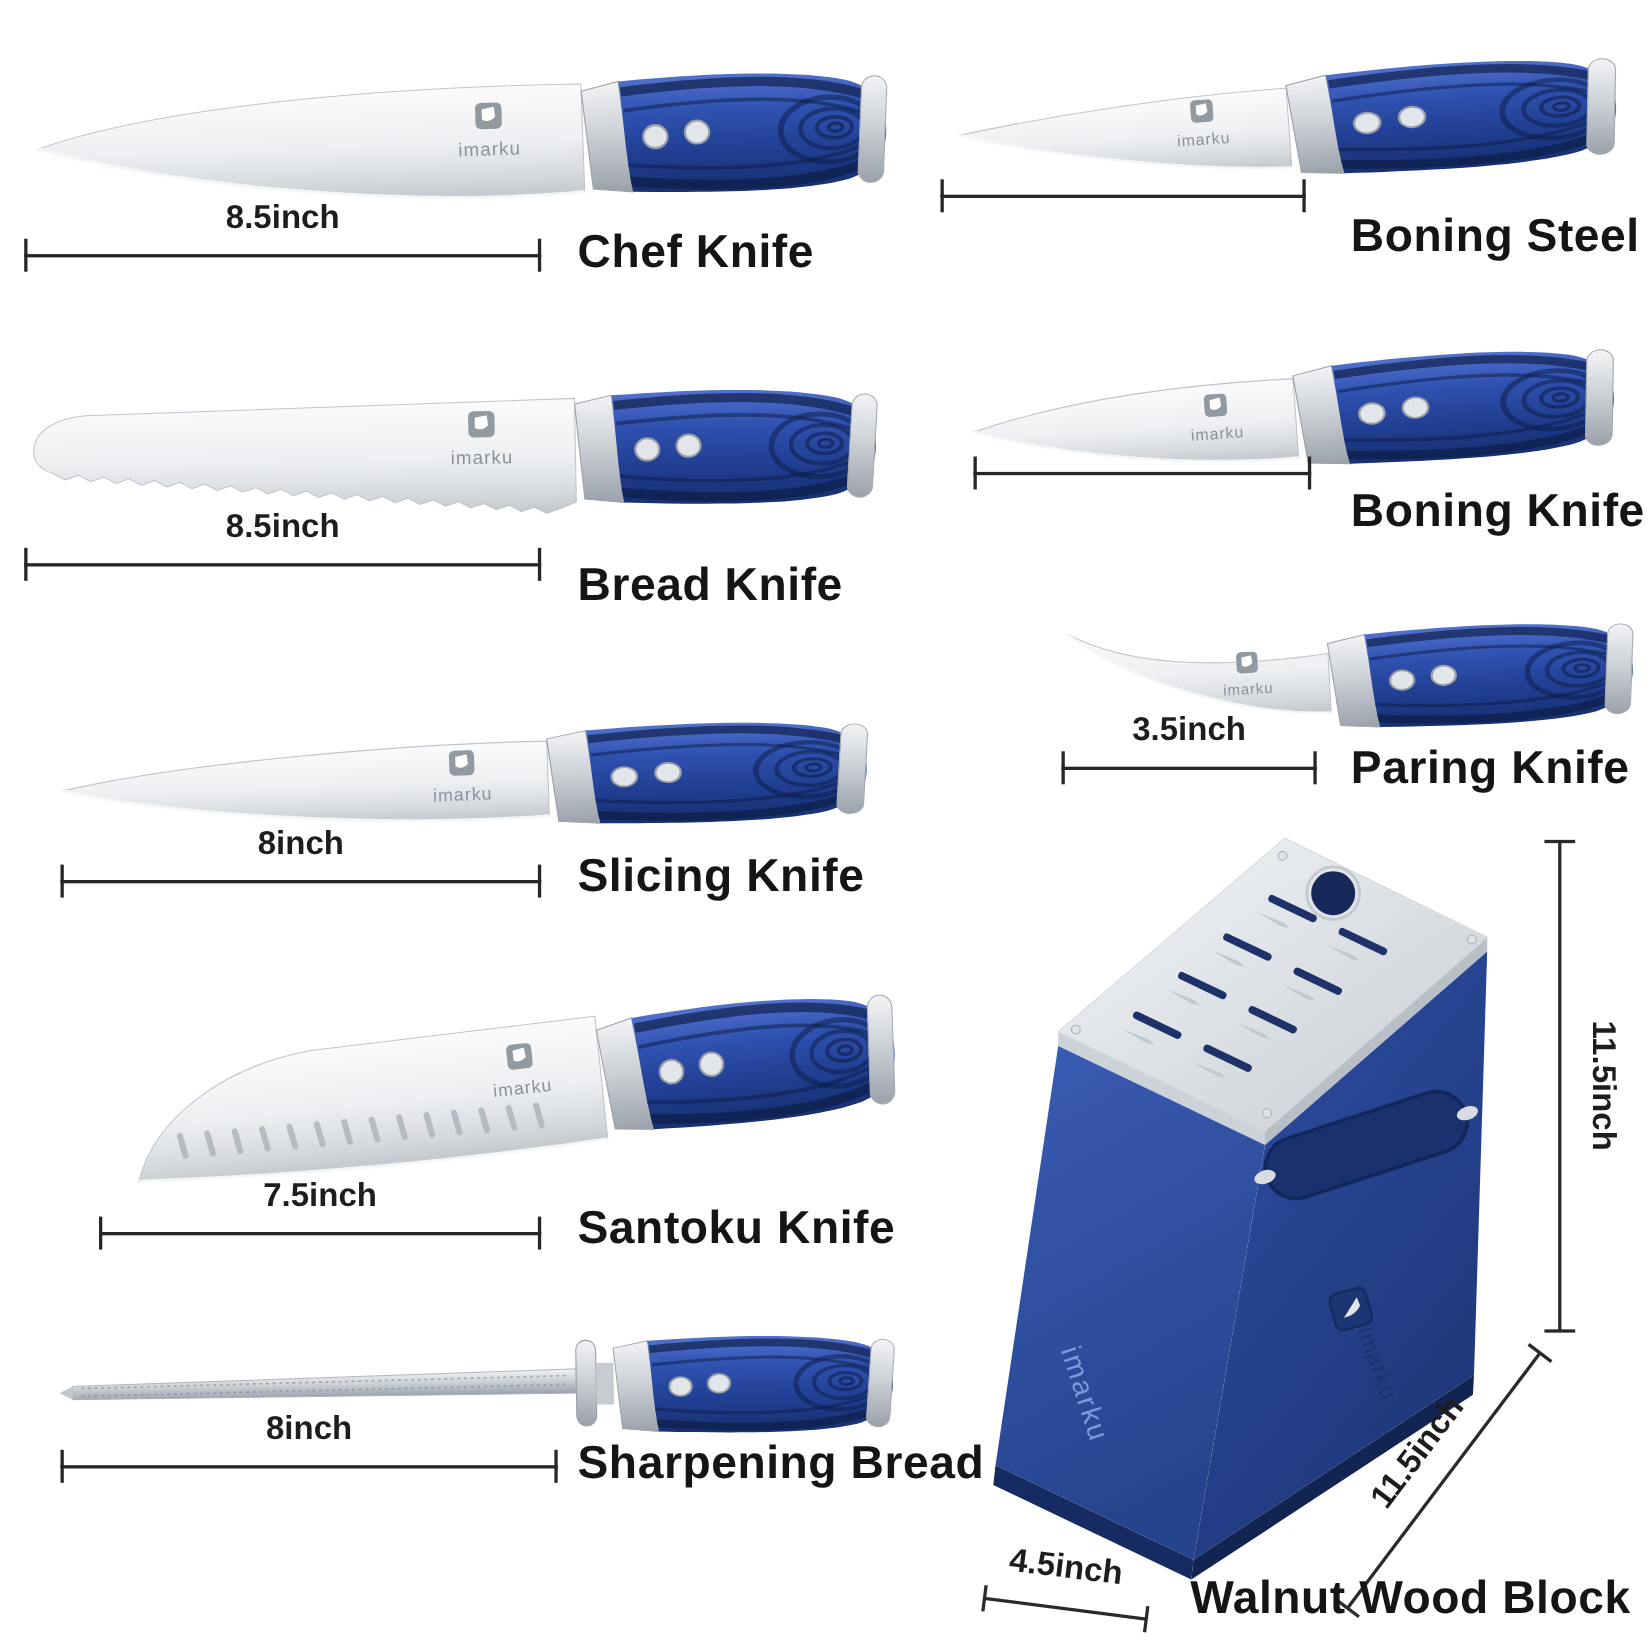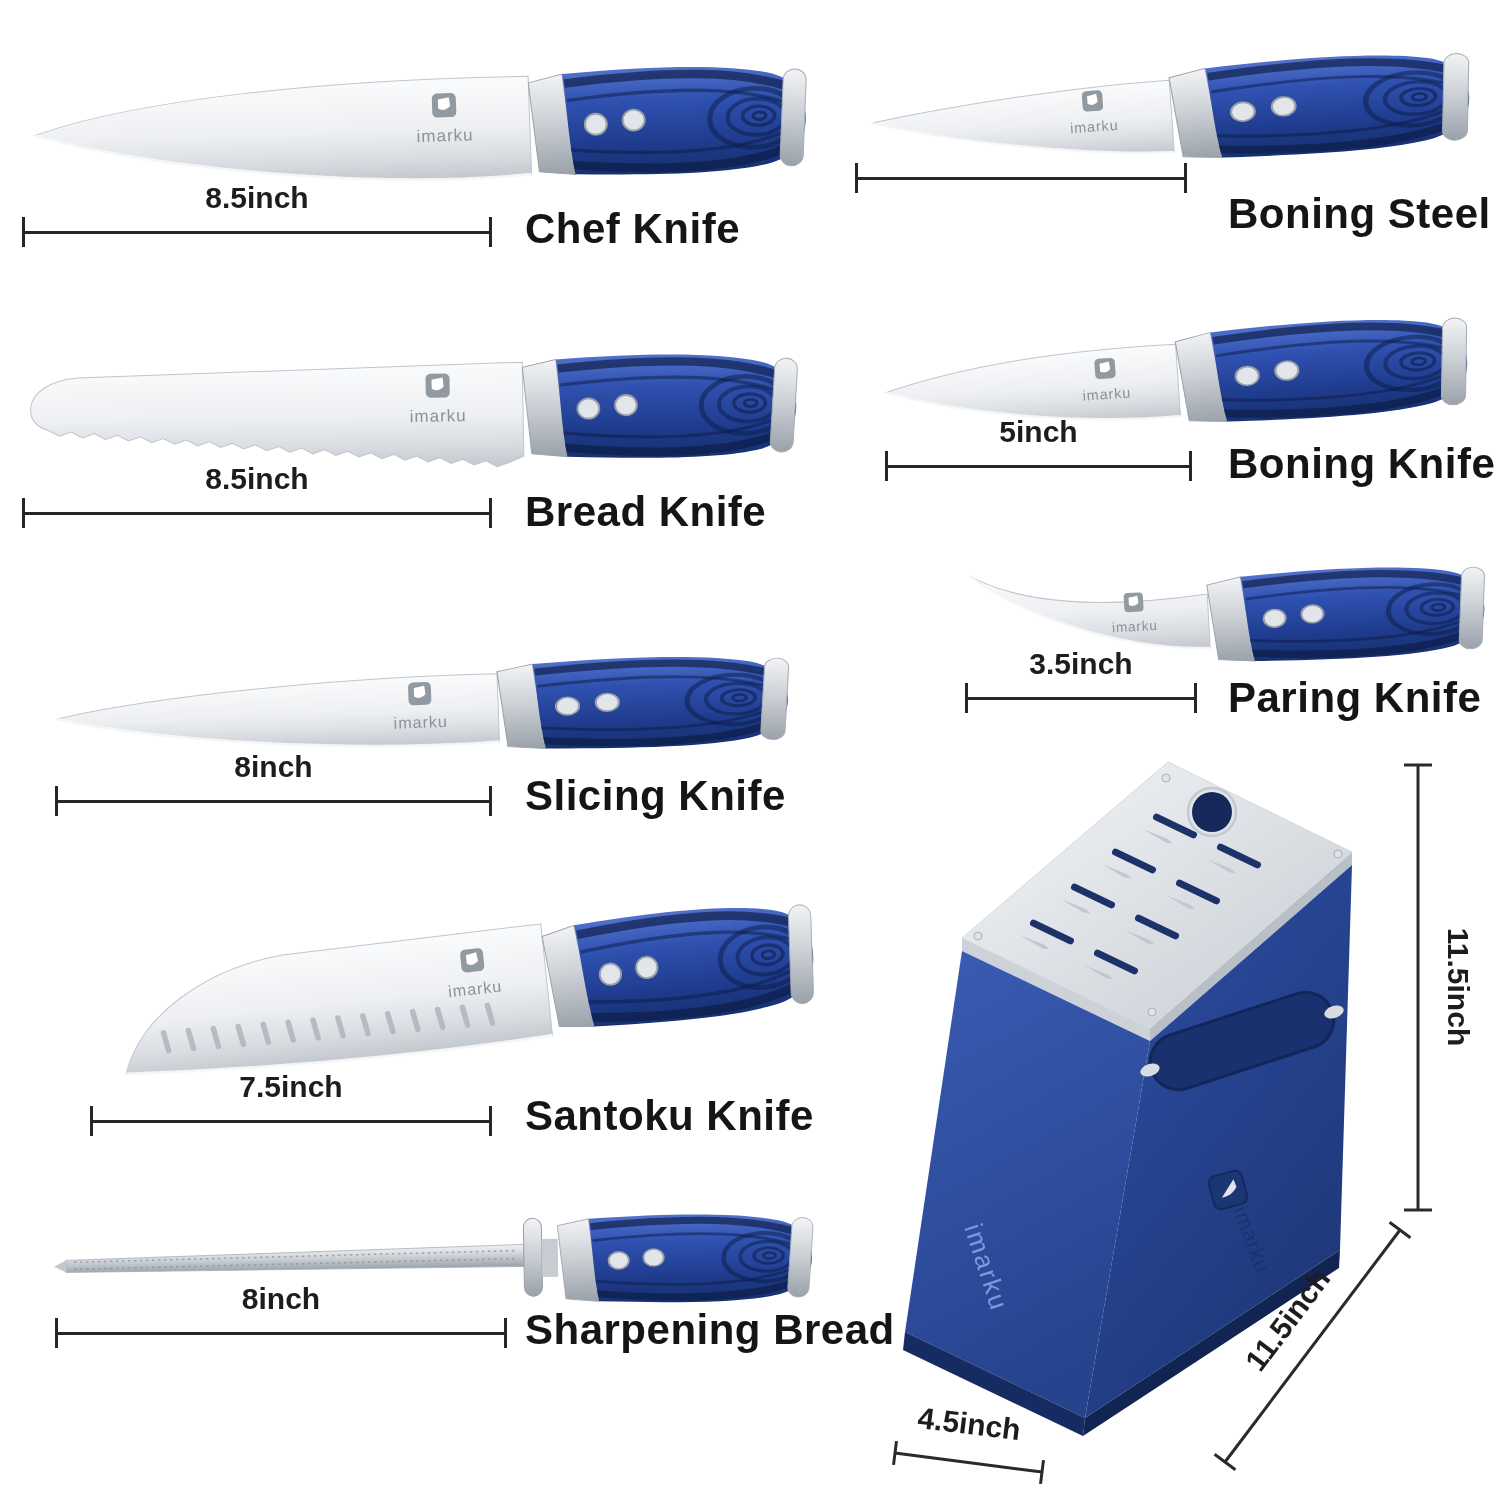--- a/index.html
+++ b/index.html
@@ -102,21 +102,21 @@
         <path d="M-6,-28 L5,-30 L6,-21 C1,-16 -3,-17 -6,-19 Z" fill="#ffffff"></path>
         <text x="0" y="14" font-size="17" fill="#8b9299" text-anchor="middle" letter-spacing="1">imarku</text>
       </g>
       <use href="#handleSym" transform="translate(505,20) scale(0.99,0.92)"></use>
     </g>
   </svg>
   <div class="measure" style="left:22px;top:462px;width:470px">
     <div class="measure-label">8.5inch</div>
     <div class="measure-line"></div>
   </div>
-  <div class="item-label" style="left:525px;top:488px">Bread Knife</div>
+  <div class="item-label" style="left:525px;top:507px">Bread Knife</div>
 
   <svg class="abs" style="left:48px;top:642px" width="770" height="120" viewBox="0 0 770 120">
     <g transform="rotate(-2 385 60)">
       <path d="M8,64 C120,42 320,32 450,34 L450,102 C300,108 110,90 8,64 Z" fill="url(#bladeG)" stroke="#c0c5cb" stroke-width="1"></path>
       <path d="M8,64 C110,90 300,108 450,102" fill="none" stroke="#f7f9fa" stroke-width="3" opacity="0.9"></path>
       <g transform="translate(372,72) scale(0.95)">
         <rect x="-12" y="-34" width="24" height="24" rx="5" fill="#9199a1"></rect>
         <path d="M-6,-28 L5,-30 L6,-21 C1,-16 -3,-17 -6,-19 Z" fill="#ffffff"></path>
         <text x="0" y="14" font-size="17" fill="#8b9299" text-anchor="middle" letter-spacing="1">imarku</text>
       </g>
@@ -203,21 +203,20 @@
       <path d="M8,54 C85,82 205,100 300,98" fill="none" stroke="#f7f9fa" stroke-width="2.5" opacity="0.9"></path>
       <g transform="translate(228,64) scale(0.85)">
         <rect x="-12" y="-34" width="24" height="24" rx="5" fill="#9199a1"></rect>
         <path d="M-6,-28 L5,-30 L6,-21 C1,-16 -3,-17 -6,-19 Z" fill="#ffffff"></path>
         <text x="0" y="14" font-size="17" fill="#8b9299" text-anchor="middle" letter-spacing="1">imarku</text>
       </g>
       <use href="#handleSym" transform="translate(300,15) scale(1.05,0.85)"></use>
     </g>
   </svg>
   <div class="measure" style="left:885px;top:415px;width:307px">
-    <div class="measure-label">5inch</div>
     <div class="measure-line"></div>
   </div>
   <div class="item-label" style="left:1228px;top:440px">Boning Knife</div>
 
   <svg class="abs" style="left:958px;top:548px" width="530" height="125" viewBox="0 0 530 125">
     <g transform="rotate(-3 250 60)">
       <path d="M14,16 C64,46 140,56 250,46 L250,100 C165,98 70,62 14,16 Z" fill="url(#bladeG)" stroke="#c0c5cb" stroke-width="1"></path>
       <path d="M14,16 C70,62 165,98 250,100" fill="none" stroke="#f7f9fa" stroke-width="2.5" opacity="0.9"></path>
       <g transform="translate(176,68) scale(0.8)">
         <rect x="-12" y="-34" width="24" height="24" rx="5" fill="#9199a1"></rect>
@@ -323,14 +322,15 @@
     <text x="436" y="576" transform="rotate(-53 436 576)" text-anchor="middle" font-size="30" font-weight="bold" fill="#1d1d1d">11.5inch</text>
 
     <g stroke="#2a2a2a" stroke-width="3">
       <line x1="35" y1="703" x2="182" y2="722"></line>
       <line x1="36.5" y1="691.1" x2="33.5" y2="714.9"></line>
       <line x1="183.5" y1="710.1" x2="180.5" y2="733.9"></line>
     </g>
     <text x="108" y="684" transform="rotate(7 108 684)" text-anchor="middle" font-size="30" font-weight="bold" fill="#1d1d1d">4.5inch</text>
   </svg>
 
+  <div class="item-label" style="left:1082px;top:1428px">Walnut Wood Block</div>
 
 </div>
 
 </body></html>

